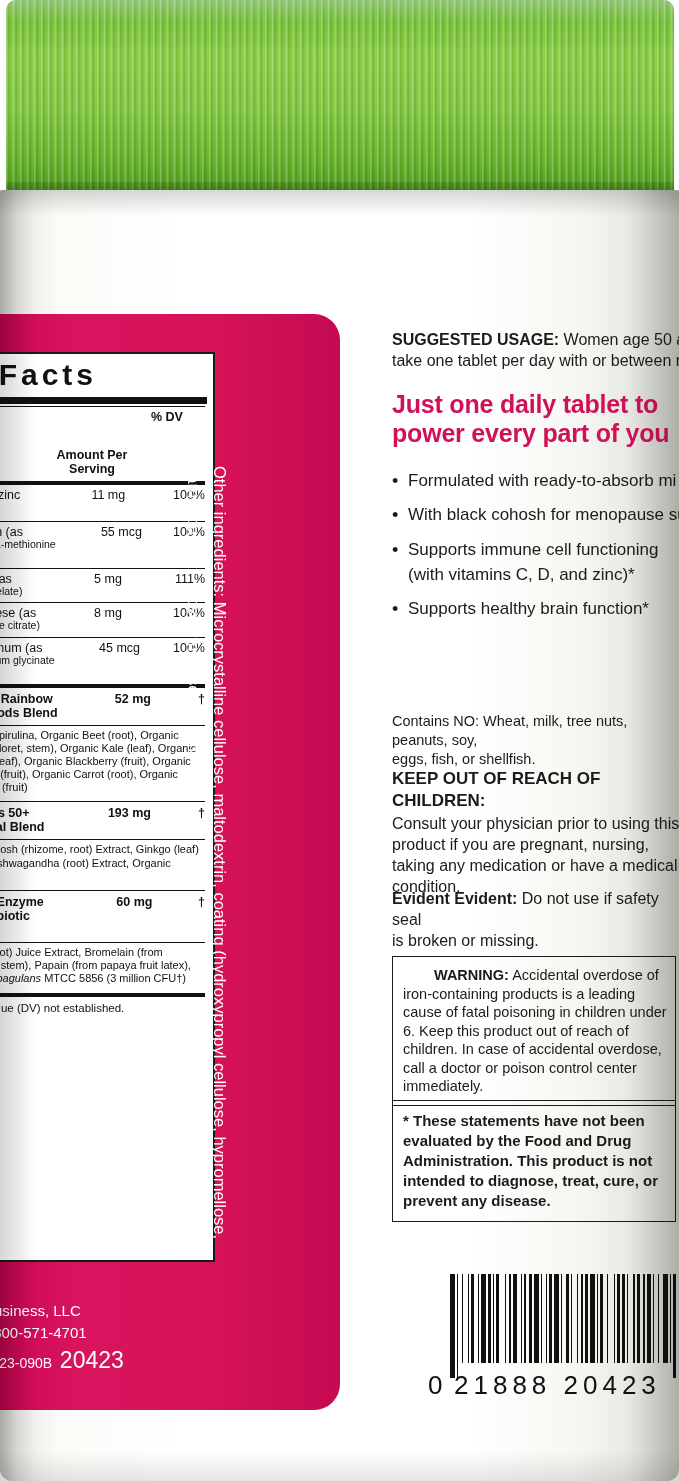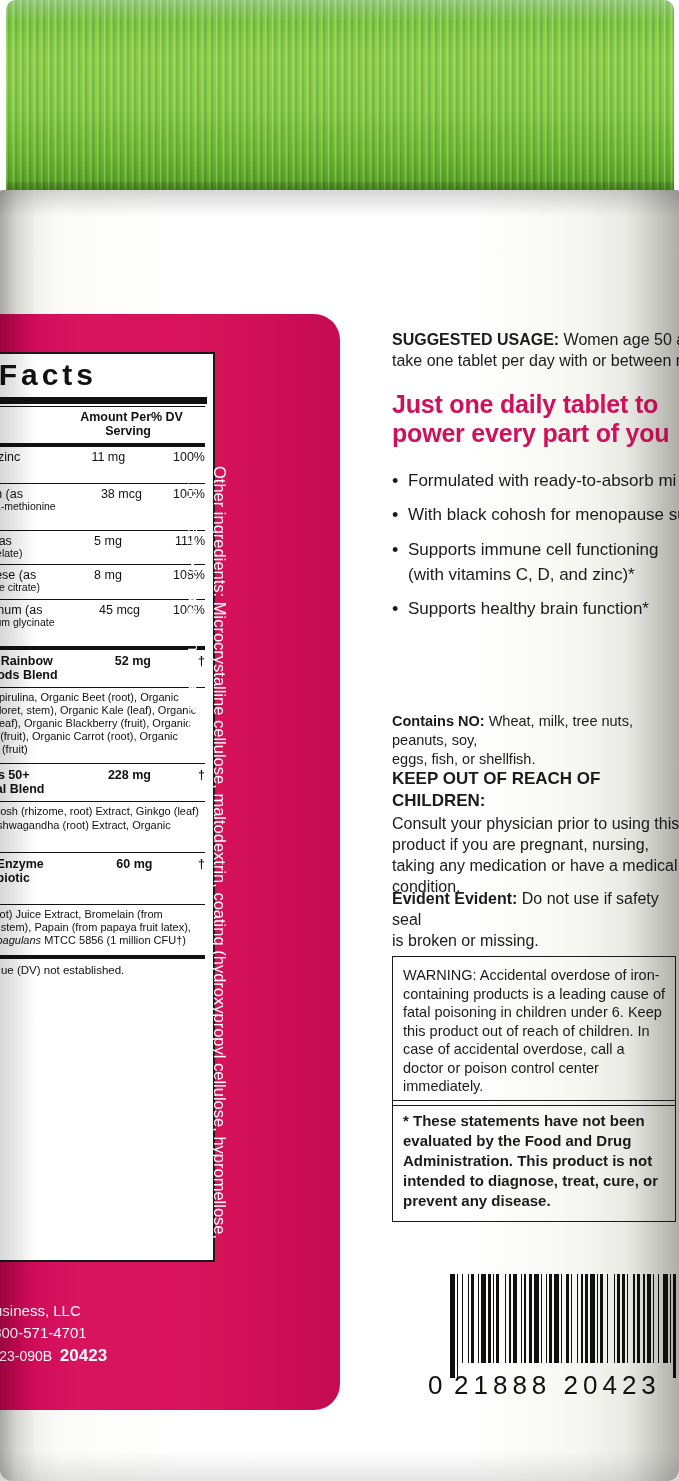--- a/index.html
+++ b/index.html
@@ -133,21 +133,21 @@
 
   .hdr-row {
     display: flex;
     justify-content: flex-end;
     font-size: 12.5px;
     font-weight: bold;
     color: #111;
     padding: 3px 0 3px 0;
     gap: 0;
   }
-  .hdr-amount { width: 118px; text-align: right; }
+  .hdr-amount { width: 118px; text-align: center; margin-top: 38px; }
   .hdr-dv { width: 54px; }
 
   .nut-row {
     display: flex;
     align-items: flex-start;
     font-size: 12.5px;
     color: #111;
     line-height: 1.12;
     padding: 3px 0 3px 0;
   }
@@ -201,21 +201,21 @@
   .mfr {
     position: absolute;
     left: -46px;
     top: 1300px;
     width: 240px;
     color: #ffffff;
     font-size: 15px;
     line-height: 1.45;
   }
   .mfr .lot { font-size: 14px; }
-  .mfr .lotnum { font-weight: bold; font-size: 17px; }
+  .mfr .lotnum { font-weight: normal; font-size: 23px; }
 
   
   .front {
     position: absolute;
     left: 392px;
     top: 330px;
     width: 300px;
     color: #1b1b1b;
   }
   .usage {
@@ -259,21 +259,21 @@
 
   .contains {
     position: absolute;
     left: 392px;
     top: 712px;
     width: 290px;
     font-size: 14.5px;
     line-height: 1.32;
     color: #1b1b1b;
   }
-  .contains b { font-weight: bold; }
+  .contains b { font-weight: normal; }
 
   .koorc {
     position: absolute;
     left: 392px;
     top: 768px;
     width: 290px;
     font-size: 16px;
     line-height: 1.32;
     color: #1b1b1b;
   }
@@ -295,21 +295,21 @@
     left: 392px;
     top: 956px;
     width: 284px;
     border: 1.5px solid #1b1b1b;
     box-sizing: border-box;
     padding: 9px 8px 9px 10px;
     font-size: 14.5px;
     line-height: 1.28;
     color: #1b1b1b;
   }
-  .warning b { font-weight: normal; }
+  .warning b { font-weight: bold; margin-left: 31px; }
 
   .fda {
     position: absolute;
     left: 392px;
     top: 1100px;
     width: 284px;
     border: 1.5px solid #1b1b1b;
     box-sizing: border-box;
     padding: 10px 8px 10px 10px;
     font-size: 15px;
@@ -411,21 +411,21 @@
         <span class="nut-amt">11 mg</span>
         <span class="nut-dv">100%</span>
       </div>
       <div class="rule-thin" style="margin-left:0;margin-right:0;"></div>
 
       <div class="nut-row">
         <span class="nut-name">
           <span>Selenium (as</span>
           <span class="sub">selenium L-methionine complex)</span>
         </span>
-        <span class="nut-amt">38 mcg</span>
+        <span class="nut-amt">55 mcg</span>
         <span class="nut-dv">100%</span>
       </div>
       <div class="rule-thin" style="margin-left:0;margin-right:0;"></div>
 
       <div class="nut-row">
         <span class="nut-name">
           <span>Copper (as</span>
           <span class="sub">copper chelate)</span>
         </span>
         <span class="nut-amt">5 mg</span>
@@ -463,37 +463,37 @@
       </div>
       <div class="rule-thin" style="margin-left:0;margin-right:0;"></div>
       <div class="blend-desc">Organic Spirulina, Organic Beet (root), Organic Broccoli (floret, stem), Organic Kale (leaf), Organic Spinach (leaf), Organic Blackberry (fruit), Organic Blueberry (fruit), Organic Carrot (root), Organic Cranberry (fruit)</div>
       <div class="rule-thin" style="margin-left:0;margin-right:0;"></div>
 
       <div class="blend-row">
         <span class="blend-name">
           <span>Women's 50+</span><br>
           <span>Botanical Blend</span>
         </span>
-        <span class="blend-amt">228 mg</span>
+        <span class="blend-amt">193 mg</span>
         <span class="blend-dv">†</span>
       </div>
       <div class="rule-thin" style="margin-left:0;margin-right:0;"></div>
       <div class="blend-desc">Black Cohosh (rhizome, root) Extract, Ginkgo (leaf) Extract, Ashwagandha (root) Extract, Organic Chlorella</div>
       <div class="rule-thin" style="margin-left:0;margin-right:0;"></div>
 
       <div class="blend-row">
         <span class="blend-name">
           <span>Ginger, Enzyme</span><br>
           <span>and Probiotic Blend</span>
         </span>
         <span class="blend-amt">60 mg</span>
         <span class="blend-dv">†</span>
       </div>
       <div class="rule-thin" style="margin-left:0;margin-right:0;"></div>
-      <div class="blend-desc"><span>Ginger (root) Juice Extract, Bromelain (from pineapple stem), Papain (from papaya fruit latex), </span><span class="ital">Bacillus coagulans</span><span> MTCC 5856 (1 million CFU†)</span></div>
+      <div class="blend-desc"><span>Ginger (root) Juice Extract, Bromelain (from pineapple stem), Papain (from papaya fruit latex), </span><span class="ital">Bacillus coagulans</span><span> MTCC 5856 (3 million CFU†)</span></div>
       <div class="rule-med" style="margin-left:0;margin-right:0;"></div>
 
       <div class="footnote">†Daily Value (DV) not established.</div>
     </div>
   </div>
 
   <div class="other-ing"><b>Other ingredients:</b><span> Microcrystalline cellulose, maltodextrin, coating (hydroxypropyl cellulose, hypromellose, carnauba wax), croscarmellose sodium.</span></div>
 
   <div class="mfr">
     <div>rent Business, LLC</div>

